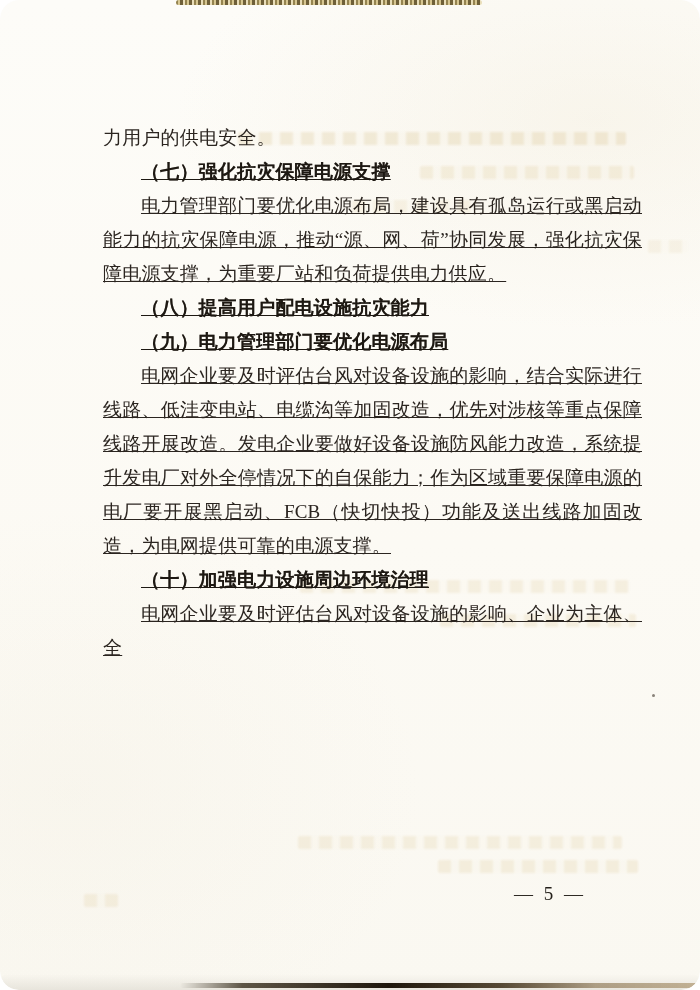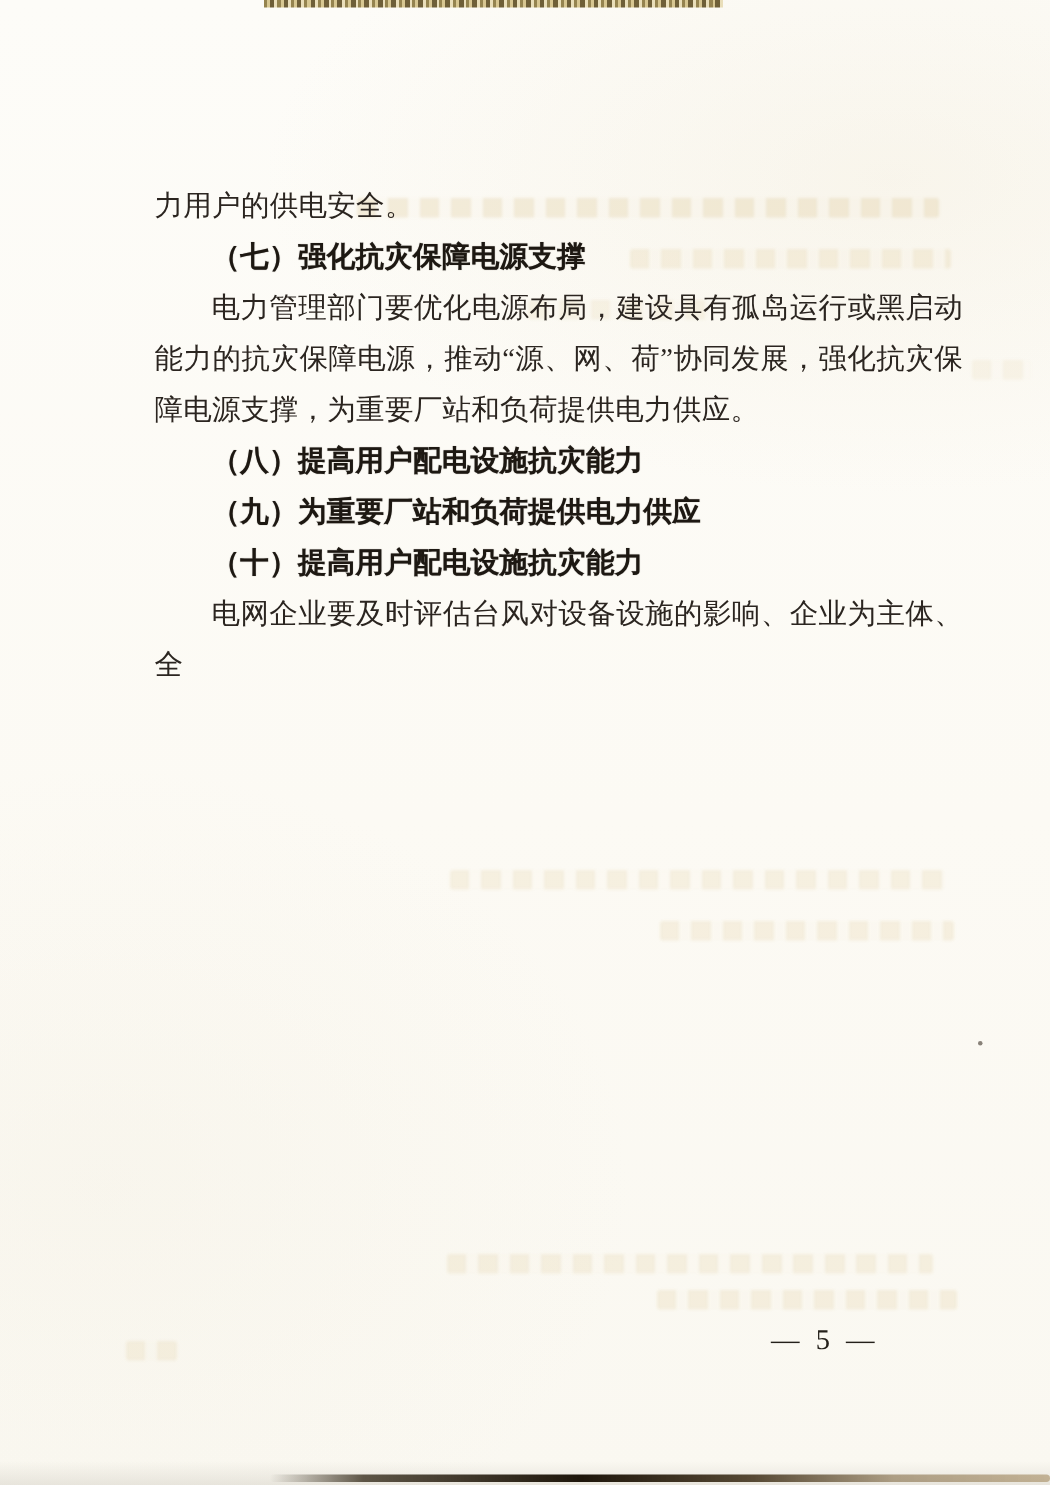--- a/index.html
+++ b/index.html
@@ -1,35 +1,35 @@
 <!DOCTYPE html>
 <html><head>
 <meta charset="utf-8">
 <style>
-  * { margin:0; padding:0; box-sizing:border-box; }
+  * { margin:0; padding:0; box-sizing:border-box;border-radius:19px; }
   html,body { width:700px; height:990px; }
   body { font-family:"Liberation Serif","DejaVu Serif",serif; }
 
   .page {
     position:relative; width:700px; height:990px; overflow:hidden;
     background:
       radial-gradient(ellipse 600px 300px at 85% 12%, rgba(235,225,200,.25), rgba(0,0,0,0) 70%),
       radial-gradient(ellipse 500px 400px at 10% 80%, rgba(240,235,220,.25), rgba(0,0,0,0) 70%),
       linear-gradient(180deg, #fdfcf8 0%, #fcfaf4 55%, #faf8f1 100%);
     color:#2b2520;
   }
 
   .textblock {
     position:absolute; left:103px; right:58px; top:121px;
     font-size:19px; line-height:34px;
     text-align:justify; text-justify:inter-character;
     letter-spacing:0.2px;
   }
   .textblock p { margin:0; }
-  .para-body, .para-heading { text-indent:2em; }
+  .para-body, .para-heading { text-indent:2em;text-decoration:underline; }
   .para-heading {
     font-weight:700; color:#1d1812;
     text-shadow:0 0 .6px rgba(29,24,18,.55);
   }
   .para-continuation { text-indent:0; }
 
   .page-number {
     position:absolute; top:883px; right:114px;
     font-size:19px; letter-spacing:3px; color:#24201a;
     white-space:nowrap;
@@ -91,22 +91,23 @@
   <div class="ghost g7"></div>
   <div class="ghost g8"></div>
   <div class="ghost g9"></div>
   <div class="dot-mark"></div>
 
   <div class="textblock">
     <p class="para-continuation">力用户的供电安全。</p>
     <p class="para-heading">（七）强化抗灾保障电源支撑</p>
     <p class="para-body">电力管理部门要优化电源布局，建设具有孤岛运行或黑启动能力的抗灾保障电源，推动“源、网、荷”协同发展，强化抗灾保障电源支撑，为重要厂站和负荷提供电力供应。</p>
     <p class="para-heading">（八）提高用户配电设施抗灾能力</p>
-    <p class="para-heading">（九）为重要厂站和负荷提供电力供应</p>
-    <p class="para-heading">（十）提高用户配电设施抗灾能力</p>
+    <p class="para-heading">（九）电力管理部门要优化电源布局</p>
+    <p class="para-body">电网企业要及时评估台风对设备设施的影响，结合实际进行线路、低洼变电站、电缆沟等加固改造，优先对涉核等重点保障线路开展改造。发电企业要做好设备设施防风能力改造，系统提升发电厂对外全停情况下的自保能力；作为区域重要保障电源的电厂要开展黑启动、FCB（快切快投）功能及送出线路加固改造，为电网提供可靠的电源支撑。</p>
+    <p class="para-heading">（十）加强电力设施周边环境治理</p>
     <p class="para-body">电网企业要及时评估台风对设备设施的影响、企业为主体、全</p>
   </div>
 
   <div class="page-number">— 5 —</div>
 
   <div class="scan-shadow-bottom"></div>
   <div class="scan-edge-bottom"></div>
 
 </div>
 

